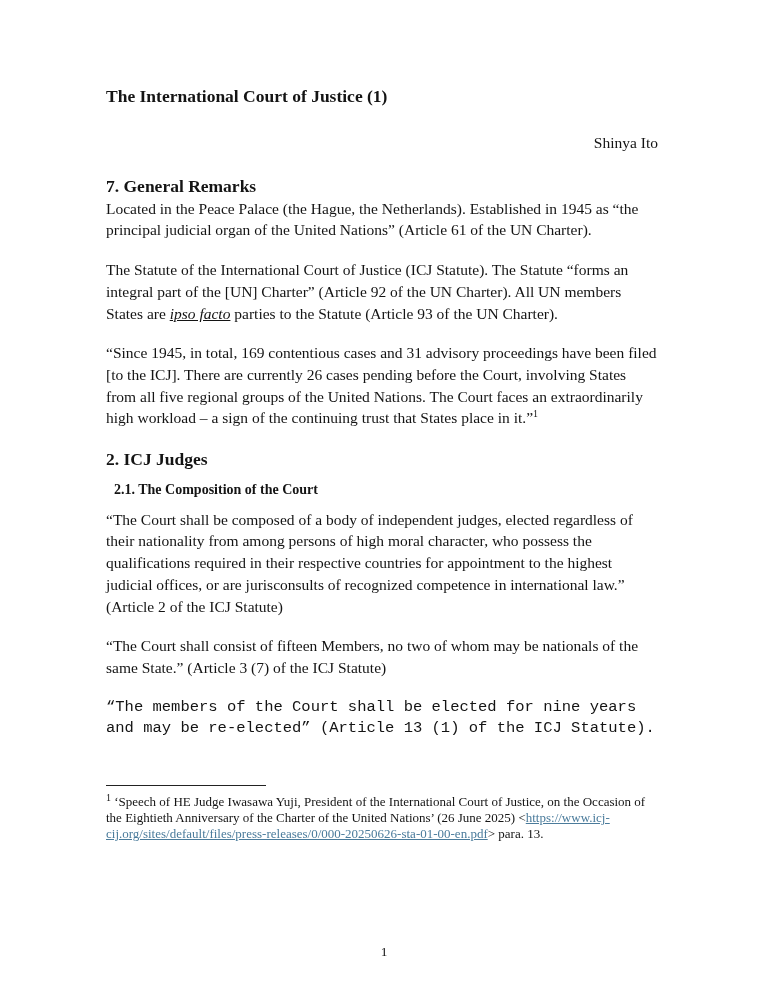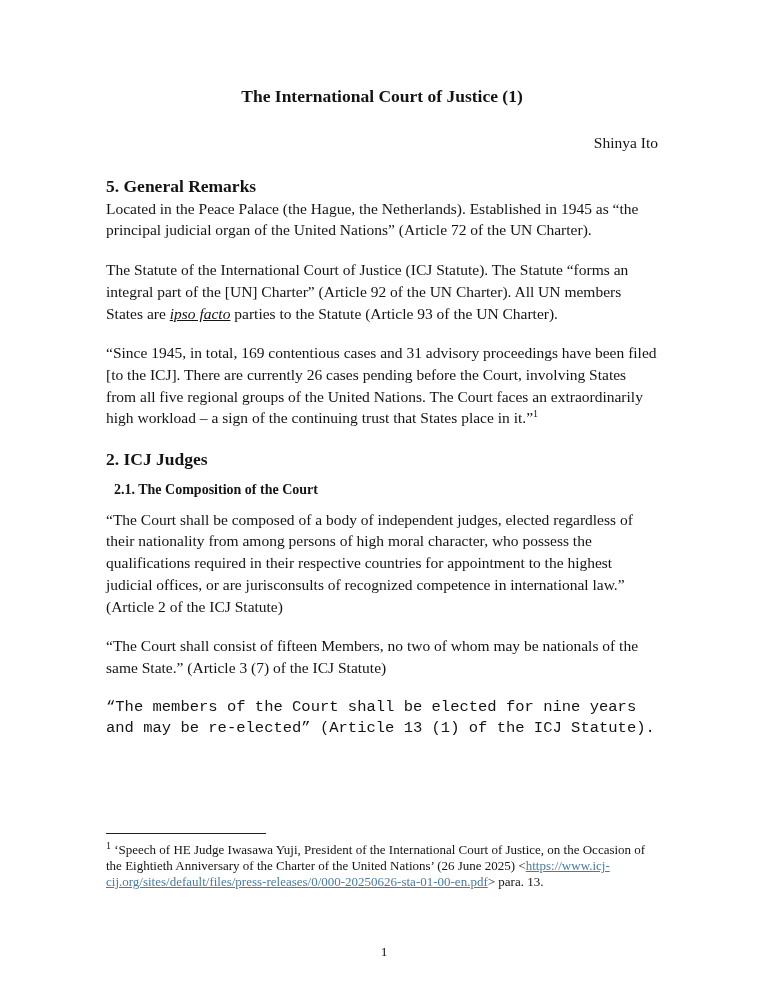--- a/index.html
+++ b/index.html
@@ -18,21 +18,21 @@
     font-family: "Liberation Serif", "DejaVu Serif", serif;
     overflow: hidden;
   }
   .content {
     position: absolute;
     left: 106px;
     top: 84px;
     width: 552px;
   }
   .doc-title {
-    text-align: center;
+    text-align: left;
     font-weight: bold;
     font-size: 17.5px;
     line-height: 24px;
   }
   .affiliation {
     margin-top: 24px;
     text-align: center;
     font-size: 15.5px;
     line-height: 21.7px;
   }
@@ -66,21 +66,21 @@
   p.body-para:last-child { margin-bottom: 0; font-family: Liberation Mono, monospace; }
   .italic { font-style: italic; text-decoration: underline; }
   sup.fn-ref {
     font-size: 10px;
     line-height: 0;
     vertical-align: super;
   }
   .footnote-area {
     position: absolute;
     left: 106px;
-    top: 833px;
+    top: 785px;
     width: 556px;
   }
   .footnote-rule {
     width: 160px;
     border-top: 1.4px solid #222222;
     height: 0;
   }
   .footnote-text {
     margin-top: 8px;
     font-size: 13px;
@@ -107,23 +107,23 @@
 <div class="page">
   <div class="content">
 
     <div class="doc-title">The International Court of Justice (1)</div>
 
     <div class="affiliation">
     </div>
 
     <div class="author">Shinya Ito</div>
 
-    <h2 class="section-heading first">5. General Remarks</h2>
+    <h2 class="section-heading first">7. General Remarks</h2>
 
-    <p class="body-para">Located in the Peace Palace (the Hague, the Netherlands). Established in 1945 as “the principal judicial organ of the United Nations” (Article 72 of the UN Charter).</p>
+    <p class="body-para">Located in the Peace Palace (the Hague, the Netherlands). Established in 1945 as “the principal judicial organ of the United Nations” (Article 61 of the UN Charter).</p>
 
     <p class="body-para"><span>The Statute of the International Court of Justice (ICJ Statute). The Statute “forms an integral part of the [UN] Charter” (Article 92 of the UN Charter). All UN members States are </span><span class="italic">ipso facto</span><span> parties to the Statute (Article 93 of the UN Charter).</span></p>
 
     <p class="body-para"><span>“Since 1945, in total, 169 contentious cases and 31 advisory proceedings have been filed [to the ICJ]. There are currently 26 cases pending before the Court, involving States from all five regional groups of the United Nations. The Court faces an extraordinarily high workload – a sign of the continuing trust that States place in it.”</span><sup class="fn-ref">1</sup></p>
 
     <h2 class="section-heading">2. ICJ Judges</h2>
 
     <h3 class="subsection-heading">2.1. The Composition of the Court</h3>
 
     <p class="body-para">“The Court shall be composed of a body of independent judges, elected regardless of their nationality from among persons of high moral character, who possess the qualifications required in their respective countries for appointment to the highest judicial offices, or are jurisconsults of recognized competence in international law.” (Article 2 of the ICJ Statute)</p>

